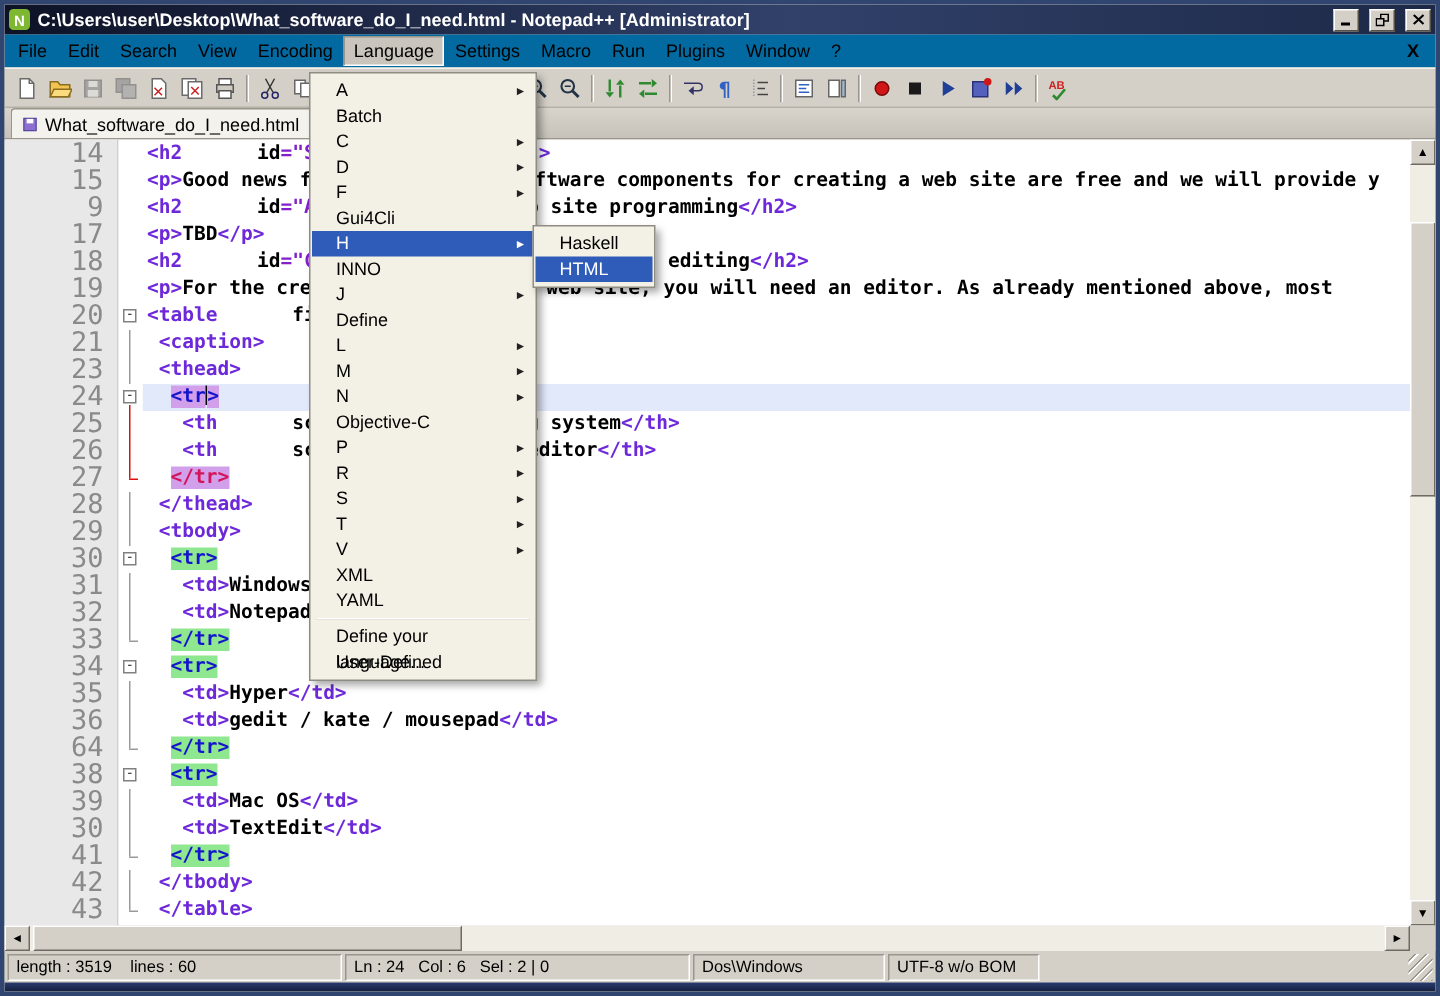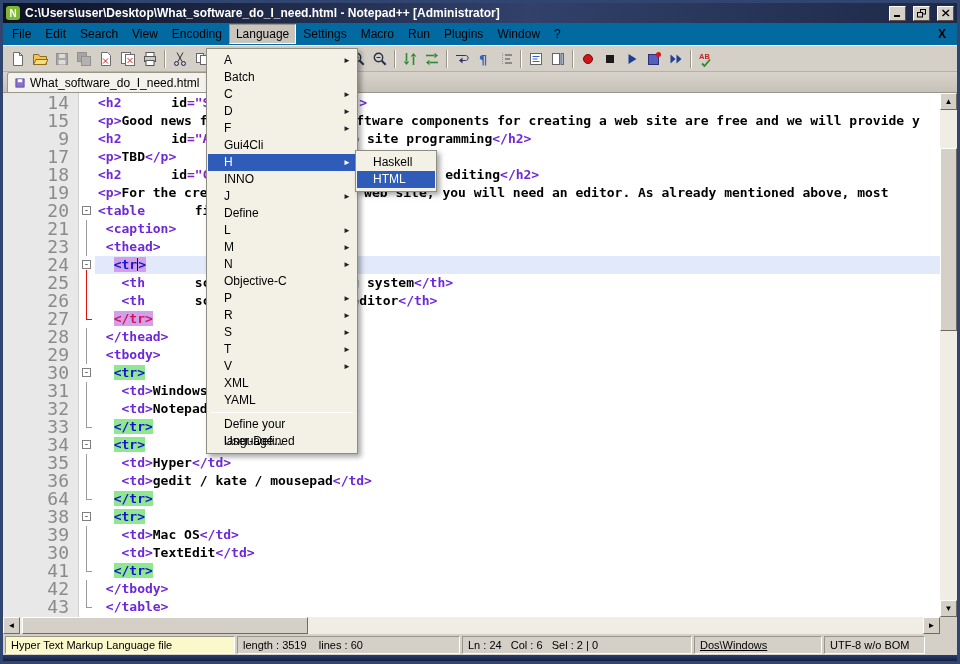--- a/index.html
+++ b/index.html
@@ -74,21 +74,21 @@
     border:1px solid;border-color:#fff #6f6b63 #6f6b63 #fff;}
   .corner{width:17px;height:17px;background:#d4d0c8;flex:none;}
   
   .statusbar{height:21px;flex:none;background:#d4d0c8;display:flex;align-items:stretch;
     padding:2px 2px 1px;gap:2px;font:11px/16px "Liberation Sans",sans-serif;}
   .sb{border:1px solid;border-color:#9a968c #fff #fff #9a968c;padding:0 5px;
     white-space:pre;overflow:hidden;flex:none;}
   .sb1{width:230px;background:#fbf8cb;}
   .sb2{width:223px;}
   .sb3{width:230px;}
-  .sb4{width:128px;text-decoration:underline;}
+  .sb4{width:128px;}
   .sb5{width:101px;}
   .sb6{width:36px;margin-top:28px;}
   .grip{margin-left:auto;width:16px;background:
     repeating-linear-gradient(135deg,transparent 0 3px,#9a968c 3px 4px,#fff 4px 5px);}
   .bottom-strip{height:6px;flex:none;background:linear-gradient(#2a3c6e,#141f3e);}
   
   .menu-popup{position:absolute;left:203px;top:45px;width:152px;background:#f3f1e6;
     border:1px solid #8f8c83;box-shadow:3px 3px 5px rgba(0,0,0,.35);padding:3px 1px;z-index:50;}
   .menu-item{height:17px;line-height:17px;padding:0 18px 0 16px;font-size:12px;color:#000;position:relative;}
   .menu-item .arrow{position:absolute;right:5px;top:0;font-size:8px;line-height:17px;color:#222;}
@@ -392,21 +392,20 @@
   <div class="hscroll">
     <div class="scroll-btn">◄</div>
     <div class="h-track">
       <div class="h-thumb"></div>
     </div>
     <div class="scroll-btn">►</div>
     <div class="corner"></div>
   </div>
 
   <div class="statusbar">
-    <span class="sb sb1">Hyper Text Markup Language file</span>
     <span class="sb sb2">length : 3519    lines : 60</span>
     <span class="sb sb3">Ln : 24   Col : 6   Sel : 2 | 0</span>
     <span class="sb sb4">Dos\Windows</span>
     <span class="sb sb5">UTF-8 w/o BOM</span>
     <span class="sb sb6">INS</span>
     <span class="grip"></span>
   </div>
   <div class="bottom-strip"></div>
 
   <div class="menu-popup" id="language-menu">

